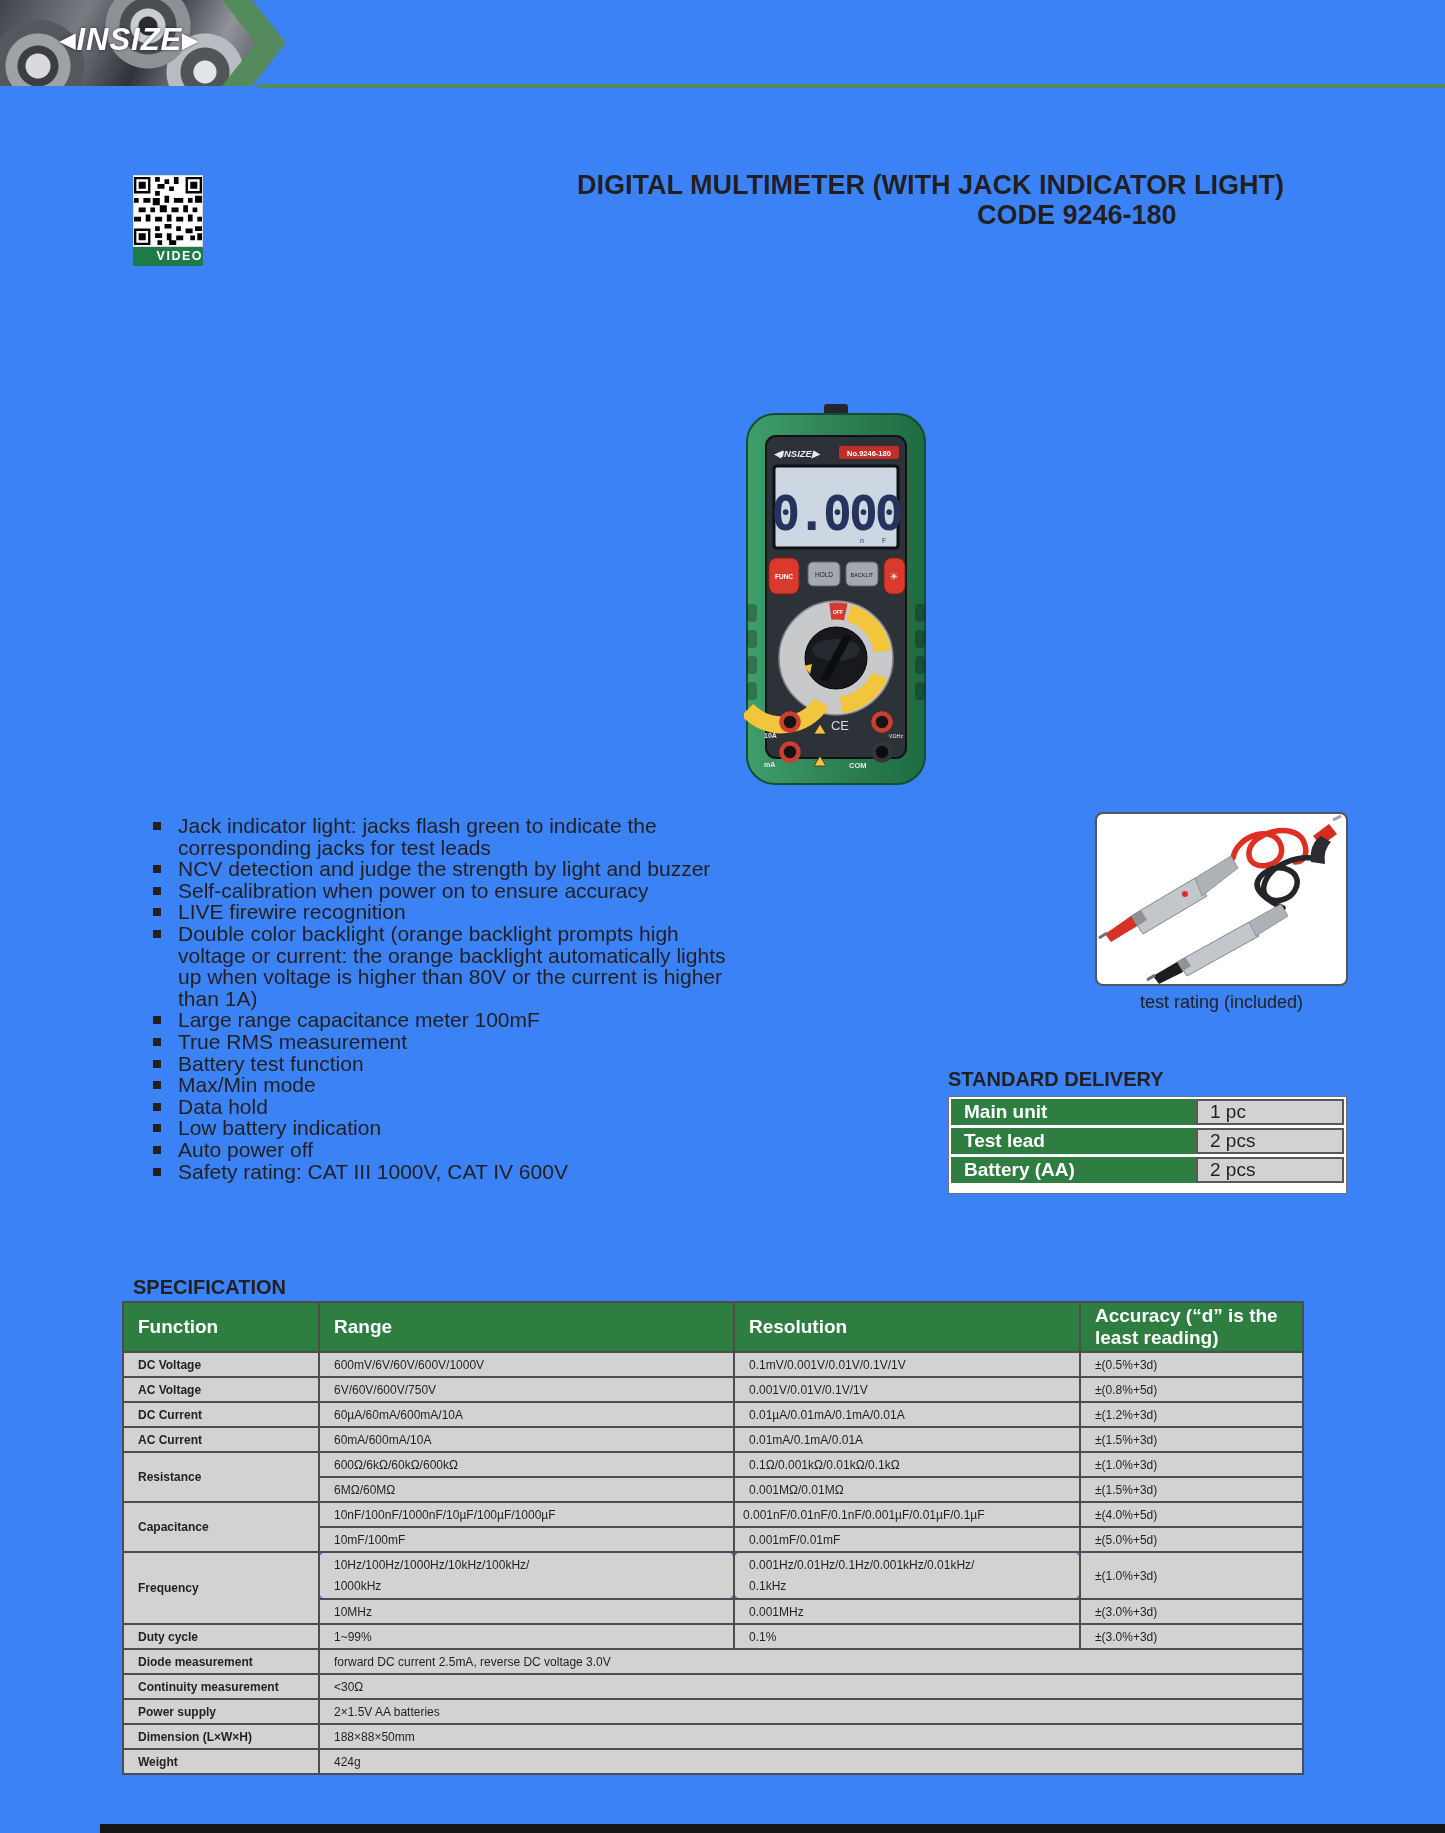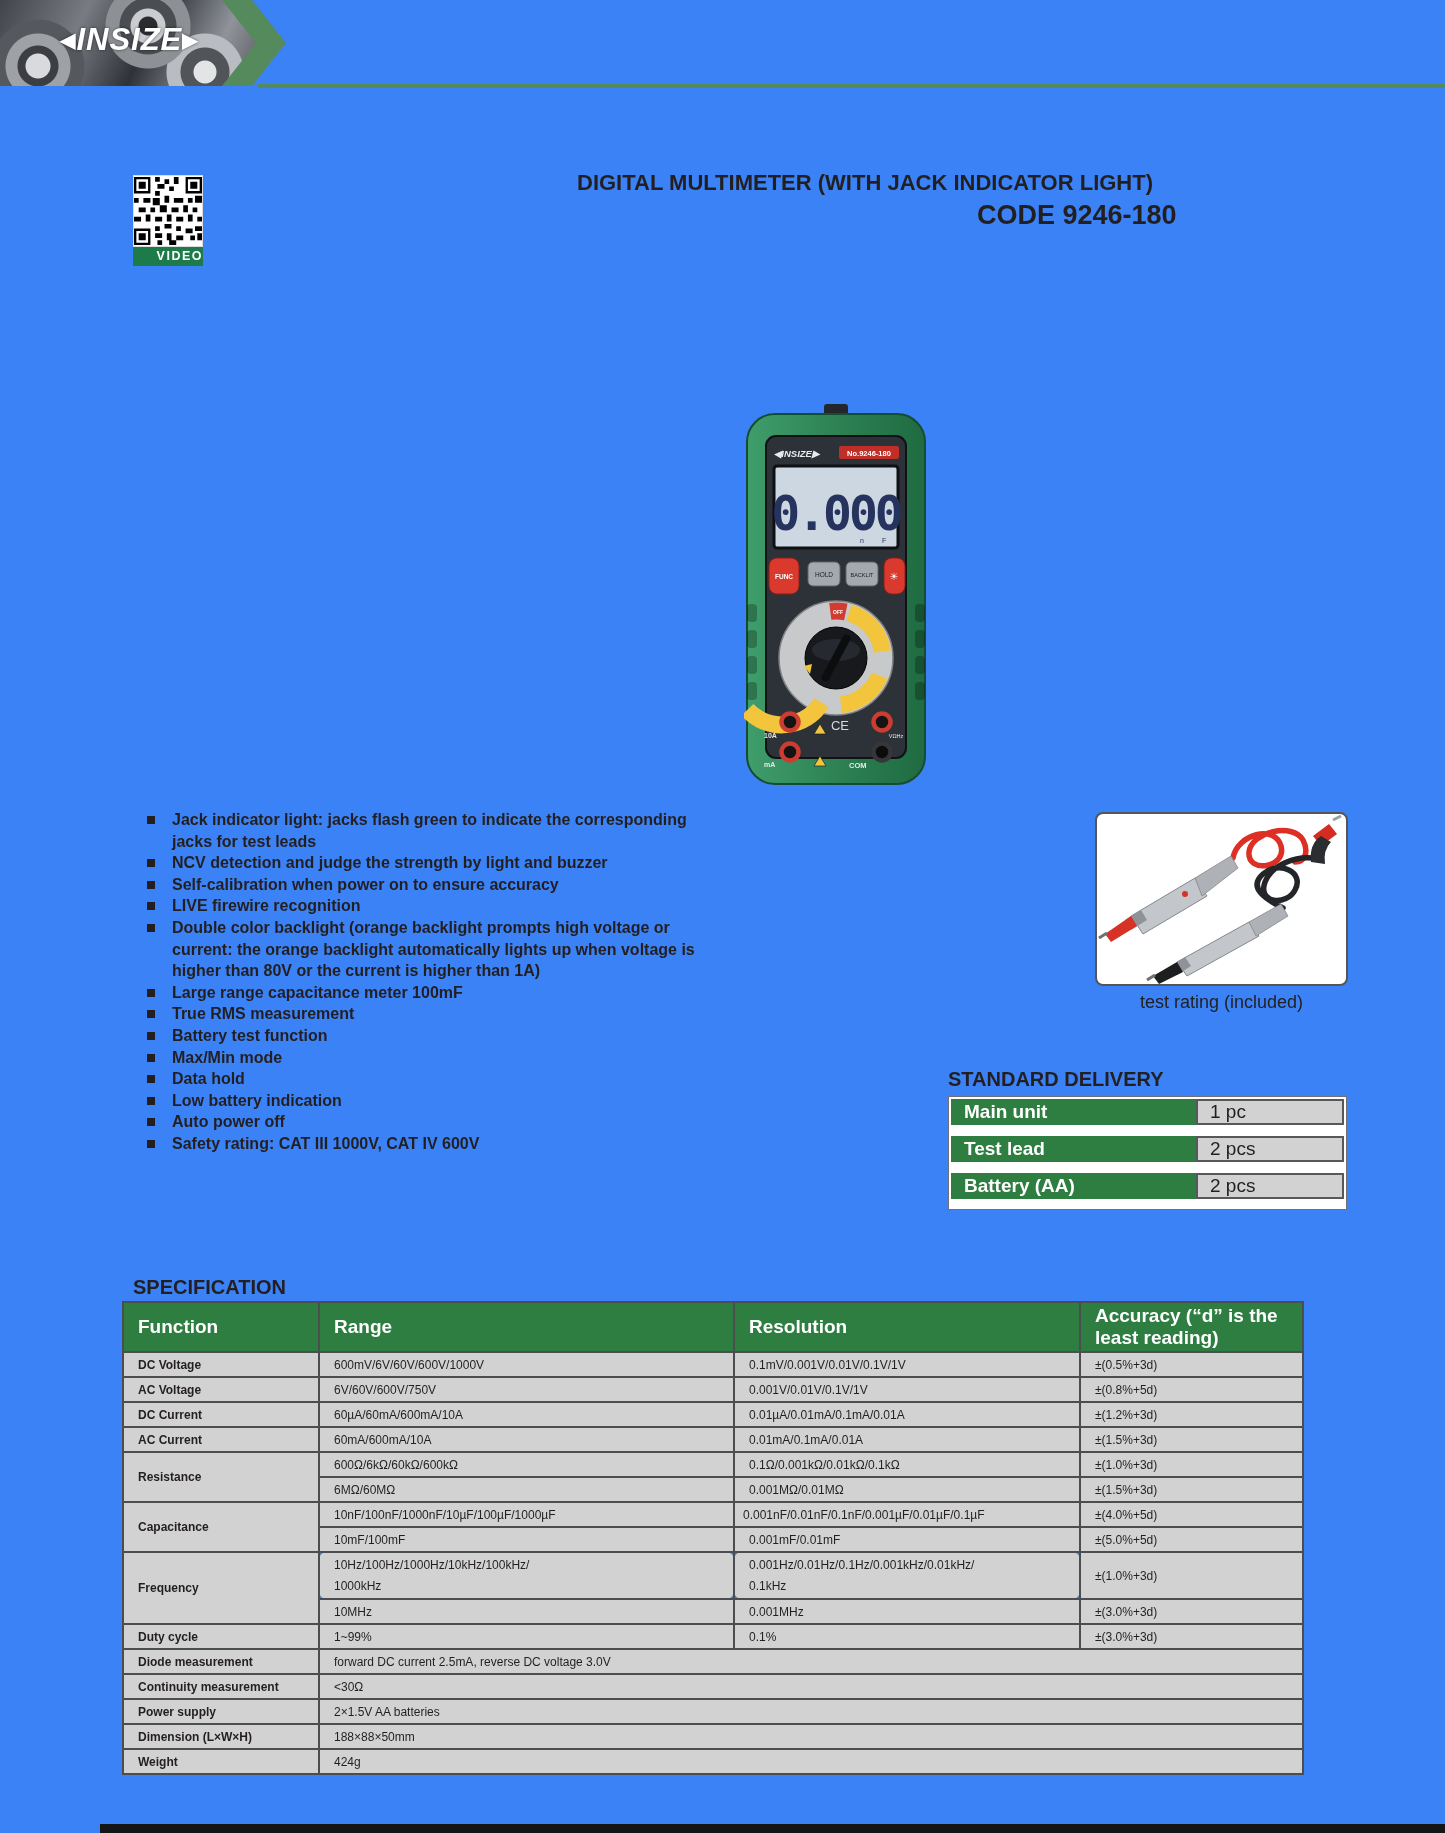--- a/index.html
+++ b/index.html
@@ -23,39 +23,39 @@
     letter-spacing:1px;text-shadow:0 0 3px rgba(0,0,0,.6);white-space:nowrap;}
   .brand .arr{font-size:20px;font-style:normal;vertical-align:3px;}
 
   
   .qr{left:133px;top:175px;width:70px;height:72px;background:#fff;border:1px solid #ddd;box-sizing:border-box;}
   .qr svg{display:block;width:100%;height:100%;}
   .qr-video{left:133px;top:247px;width:70px;height:19px;background:#1c7b49;color:#fff;
     font-weight:bold;font-size:12.5px;line-height:19px;text-align:right;letter-spacing:1.5px;}
 
   
-  .title1{left:577px;top:170px;font-size:22px;font-weight:bold;white-space:nowrap;}
+  .title1{left:577px;top:170px;font-size:27px;font-weight:bold;white-space:nowrap;}
   .title2{left:977px;top:200px;font-size:27px;font-weight:bold;white-space:nowrap;}
 
   
   .meter{left:744px;top:404px;width:184px;height:384px;}
   .leads{left:1095px;top:812px;width:253px;height:174px;border:2px solid #555;border-radius:8px;
     background:#fff;box-sizing:border-box;overflow:hidden;}
   .leads-cap{left:1095px;top:992px;width:253px;text-align:center;font-size:18px;}
 
   
-  .features{left:133px;top:797px;width:585px;margin:12px;padding:0;list-style:none;
-    font-size:16px;line-height:21.6px;font-weight:bold;}
+  .features{left:133px;top:797px;width:585px;margin:18px;padding:0;list-style:none;
+    font-size:21px;line-height:21.6px;}
   .features li{position:relative;padding-left:27px;margin:0;}
   .features .bullet{position:absolute;left:2px;top:7px;width:8px;height:8px;background:#231f20;}
 
   
   .dl-head{left:948px;top:1068px;font-size:20px;font-weight:bold;}
   .dl-table{left:948px;top:1096px;width:399px;border:1px solid #6f7174;padding:2px;box-sizing:border-box;background:#fff;}
-  .dl-row{display:flex;margin-bottom:11px;}
+  .dl-row{display:flex;margin-bottom:3px;}
   .dl-row:last-child{margin-bottom:8px;}
   .dl-item{width:245px;background:#2e7d41;color:#fff;font-weight:bold;font-size:19px;
     line-height:26px;height:26px;padding-left:13px;box-sizing:border-box;}
   .dl-qty{flex:1;background:#d2d2d2;border:2px solid #57585a;font-size:19px;line-height:22px;
     height:26px;padding-left:12px;box-sizing:border-box;}
 
   
   .spec-head{left:133px;top:1276px;font-size:20px;font-weight:bold;}
   .spec{left:122px;top:1301px;}
   table.spec-t{border-collapse:collapse;table-layout:fixed;width:1180px;}

